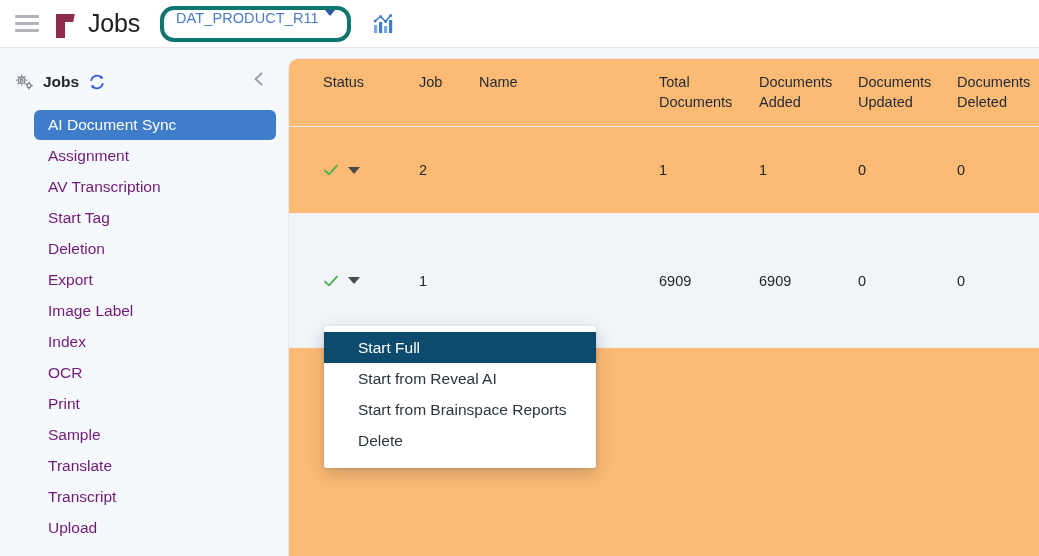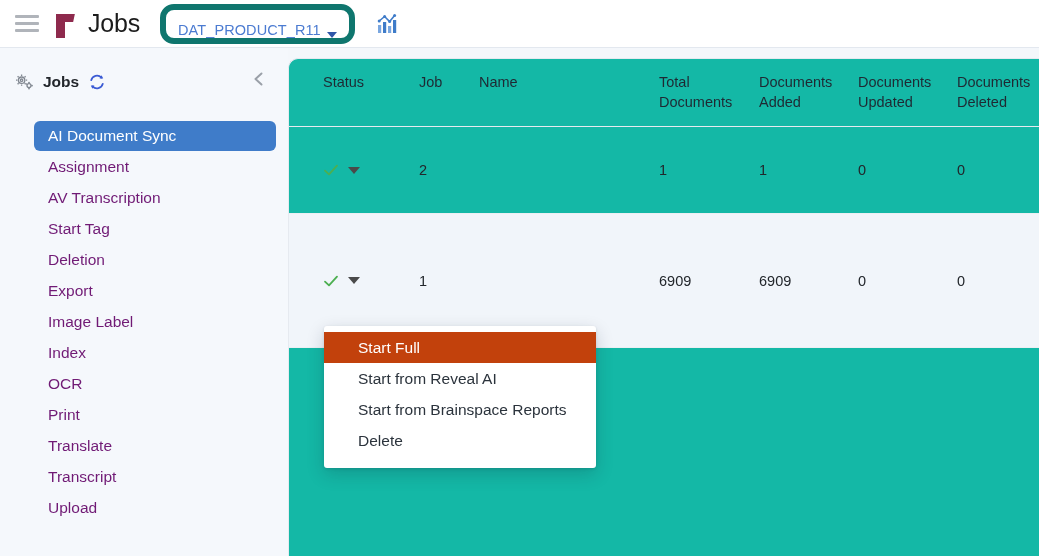--- a/index.html
+++ b/index.html
@@ -75,25 +75,25 @@
     margin-left: 12px;
     font-size: 25px;
     color: #1c1c1c;
     font-weight: 400;
     letter-spacing: -0.2px;
     white-space: nowrap;
   }
   .project-pill {
     margin-left: 20px;
     height: 28px;
-    border: 6px solid #0f766e;
+    border: 4px solid #0f766e;
     border-radius: 14px;
     background: #ffffff;
     display: flex;
-    align-items: flex-end;
+    align-items: flex-start;
     padding: 0 12px;
     gap: 6px;
     cursor: pointer;
   }
   .project-pill .pill-label {
     font-size: 14.5px;
     color: #4b7bd1;
     letter-spacing: 0.1px;
     white-space: nowrap;
   }
@@ -140,21 +140,21 @@
   .refresh-icon { margin-left: 9px; width: 18px; height: 18px; display:block; cursor:pointer; }
   .collapse-chevron {
     position: absolute;
     right: 20px;
     top: 8px;
     width: 18px;
     height: 18px;
     cursor: pointer;
   }
   .nav-list {
-    margin-top: 19px;
+    margin-top: 8px;
     padding: 0 8px 0 34px;
   }
   .nav-item {
     height: 30px;
     display: flex;
     align-items: center;
     padding-left: 14px;
     font-size: 15.5px;
     color: #701a75;
     border-radius: 6px;
@@ -168,21 +168,21 @@
     margin-right: 4px;
   }
 
   
   .main-card {
     position: absolute;
     left: 288px;
     top: 58px;
     width: 751px;
     height: 498px;
-    background: #14b8a6;
+    background: #fdba74;
     border-top: 1px solid #e6eaf0;
     border-left: 1px solid #e6eaf0;
     border-top-left-radius: 10px;
     box-sizing: border-box;
     overflow: hidden;
   }
   .table {
     width: 100%;
     border-collapse: collapse;
     table-layout: fixed;
@@ -247,21 +247,21 @@
   .menu-item {
     height: 31px;
     display: flex;
     align-items: center;
     padding-left: 34px;
     font-size: 15.5px;
     color: #2b333c;
     cursor: pointer;
   }
   .menu-item.highlighted {
-    background: #c2410c;
+    background: #0c4a6e;
     color: #ffffff;
   }
 </style>
 </head>
 <body>
 
 <div class="app">
 
   <div class="topbar">
     <div class="hamburger">
@@ -355,20 +355,23 @@
         <span>Image Label</span>
       </div>
       <div class="nav-item">
         <span>Index</span>
       </div>
       <div class="nav-item">
         <span>OCR</span>
       </div>
       <div class="nav-item">
         <span>Print</span>
+      </div>
+      <div class="nav-item">
+        <span>Sample</span>
       </div>
       <div class="nav-item">
         <span>Translate</span>
       </div>
       <div class="nav-item">
         <span>Transcript</span>
       </div>
       <div class="nav-item">
         <span>Upload</span>
       </div>

